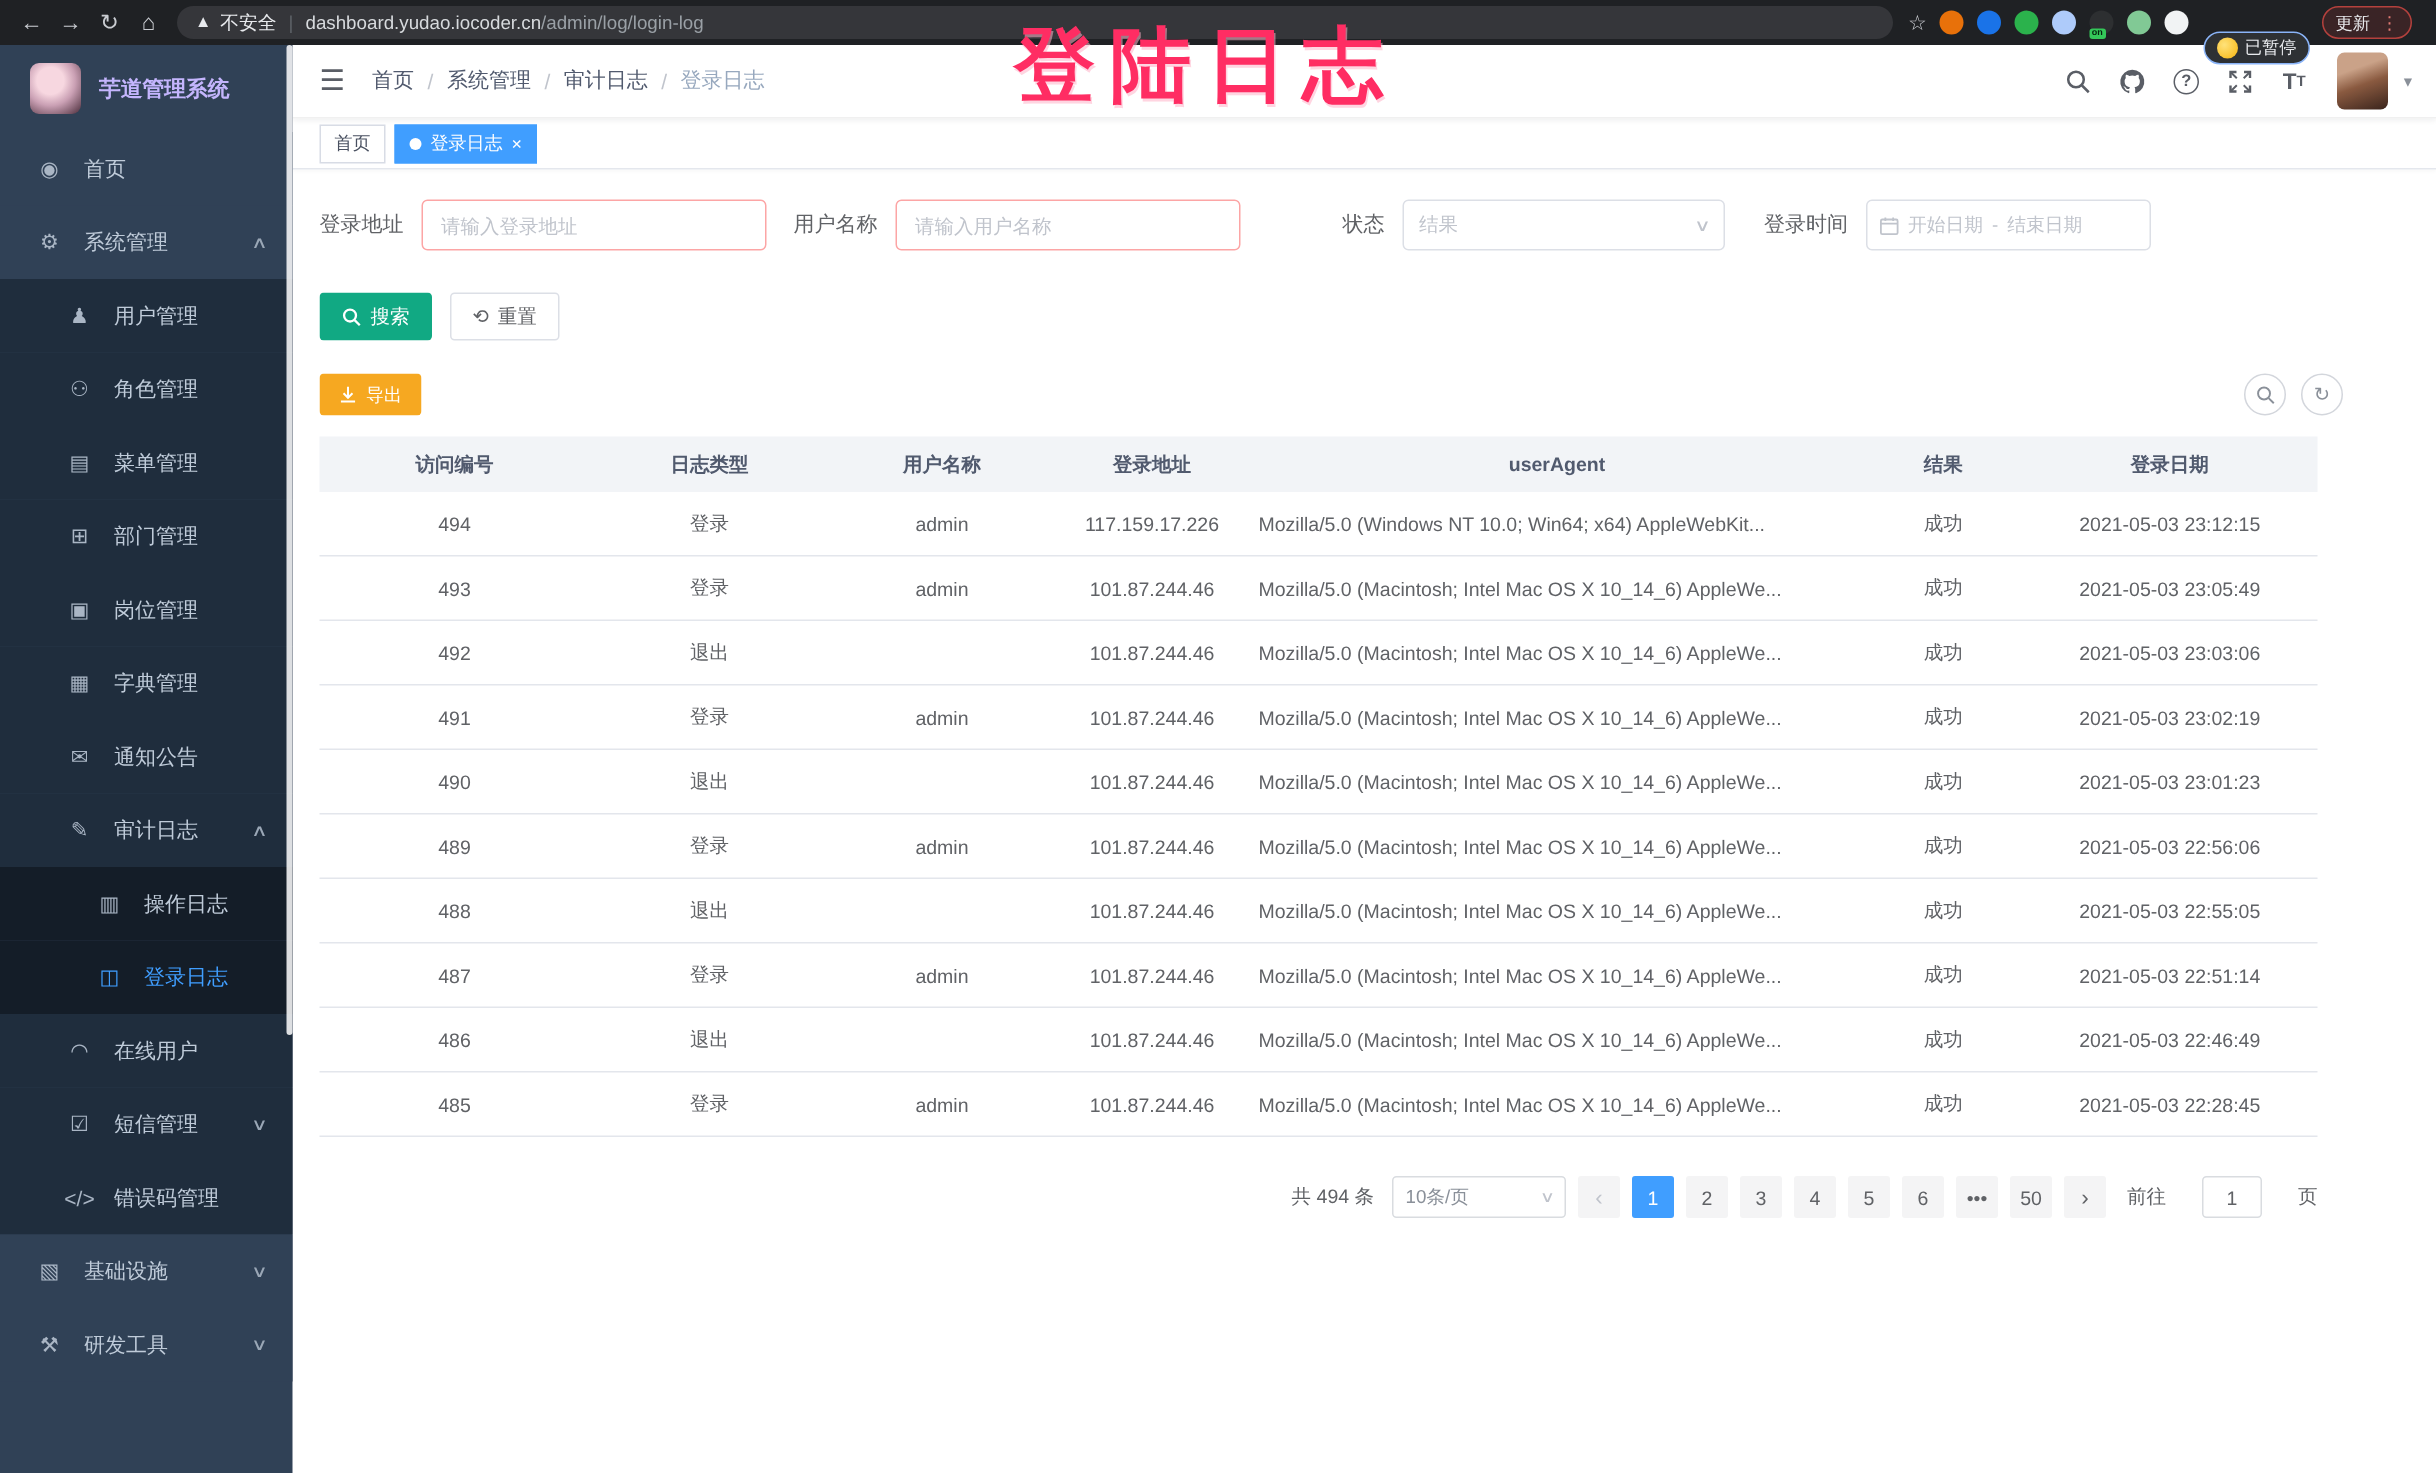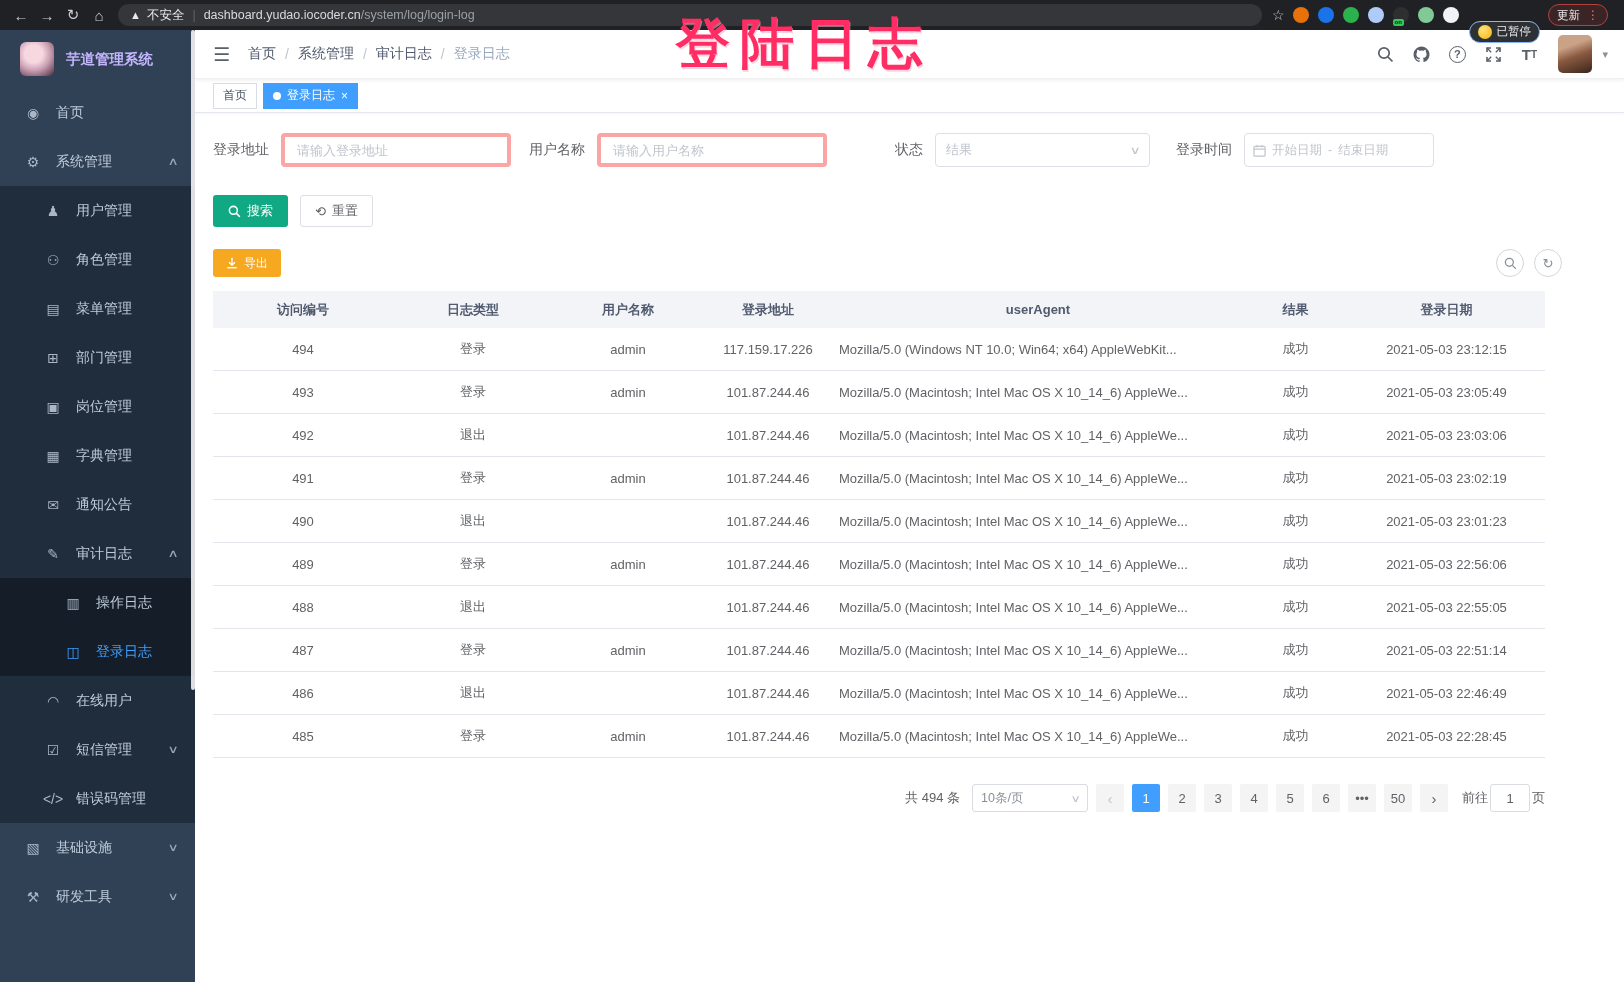--- a/index.html
+++ b/index.html
@@ -71,21 +71,21 @@
     background:#fff; color:#495060; cursor:pointer; gap:6px; }
   .tag.active { background:#409eff; border-color:#409eff; color:#fff; }
   .tag .dot { width:8px; height:8px; border-radius:50%; background:#fff; }
   .tag .close { font-size:12px; }
 
   .content { padding:20px 0 0 18px; position:relative; }
 
   
   .filter-row { display:flex; align-items:center; font-size:14px; color:#606266; }
   .f-label { margin-right:12px; white-space:nowrap; }
-  .f-input { height:34px; border:4px solid #fca5a5; border-radius:4px; padding:0 12px; font-size:13px; color:#606266;
+  .f-input { height:34px; border:1px solid #fca5a5; border-radius:4px; padding:0 12px; font-size:13px; color:#606266;
     font-family:inherit; }
   .f-input::placeholder { color:#c0c4cc; }
   .sel { width:215px; height:34px; border:1px solid #dcdfe6; border-radius:4px; display:flex; align-items:center;
     padding:0 10px; color:#c0c4cc; font-size:13px; justify-content:space-between; cursor:pointer; }
   .sel .sel-caret { color:#c0c4cc; font-size:11px; transform:scaleX(1.4); }
   .daterange { width:190px; height:34px; border:1px solid #dcdfe6; border-radius:4px; display:flex; align-items:center;
     padding:0 8px; gap:6px; color:#c0c4cc; font-size:12.5px; cursor:pointer; }
   .cal-ic { color:#c0c4cc; display:flex; }
 
   .btn-row { margin-top:28px; display:flex; gap:12px; }
@@ -115,38 +115,38 @@
     font-size:13px; color:#606266; }
   .pg-total { margin-right:4px; }
   .pg-size { width:116px; height:28px; border:1px solid #d9dce0; border-radius:3px; display:flex; align-items:center;
     justify-content:space-between; padding:0 8px; font-size:12.5px; color:#8a9099; cursor:pointer; }
   .pg-size .sel-caret { font-size:10px; color:#c0c4cc; transform:scaleX(1.4); }
   .pg-btn { min-width:28px; height:28px; border-radius:2px; background:#f4f4f5; color:#606266;
     display:flex; align-items:center; justify-content:center; cursor:pointer; padding:0 4px; }
   .pg-btn.arrow { color:#c0c4cc; font-size:15px; }
   .pg-btn.arrow.next { color:#606266; }
   .pg-btn.active { background:#409eff; color:#fff; }
-  .pg-goto { display:flex; align-items:center; gap:2px; margin-left:6px; }
+  .pg-goto { display:flex; align-items:center; gap:24px; margin-left:6px; }
   .pg-goto input { width:40px; height:28px; border:1px solid #d9dce0; border-radius:3px; text-align:center;
     font-size:13px; color:#606266; font-family:inherit; }
 </style>
 </head>
 <body>
 
 <div class="browser-bar">
   <span class="nav-ic">←</span>
   <span class="nav-ic">→</span>
   <span class="nav-ic">↻</span>
   <span class="nav-ic">⌂</span>
   <div class="omnibox">
     <span class="omni-warn">▲</span>
     <span class="omni-sec">不安全</span>
     <span class="omni-div">|</span>
     <span class="omni-url">dashboard.yudao.iocoder.cn</span>
-      <span style="color:#9aa0a6">/system/log/login-log</span>
+      <span style="color:#9aa0a6">/admin/log/login-log</span>
   </div>
   <span class="star">☆</span>
   <div class="ext-row" id="ext-row">
       <div class="ext-dot" style="background: rgb(232, 113, 10);"></div>
       <div class="ext-dot" style="background: rgb(26, 115, 232);"></div>
       <div class="ext-dot" style="background: rgb(43, 178, 76);"></div>
       <div class="ext-dot" style="background: rgb(174, 203, 250);"></div>
       <div class="ext-dot" style="background: rgb(45, 47, 49);">
         <span class="badge">on</span>
       </div>

